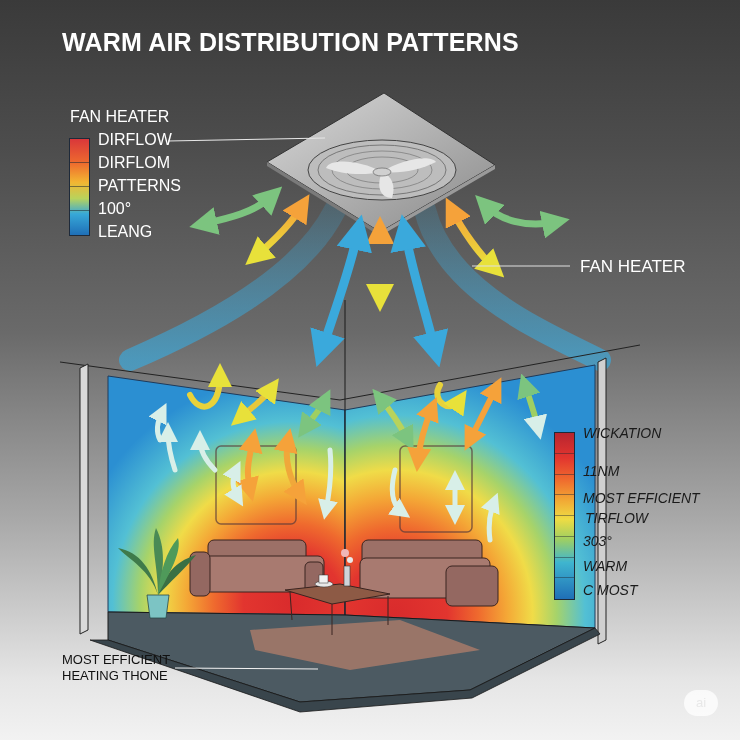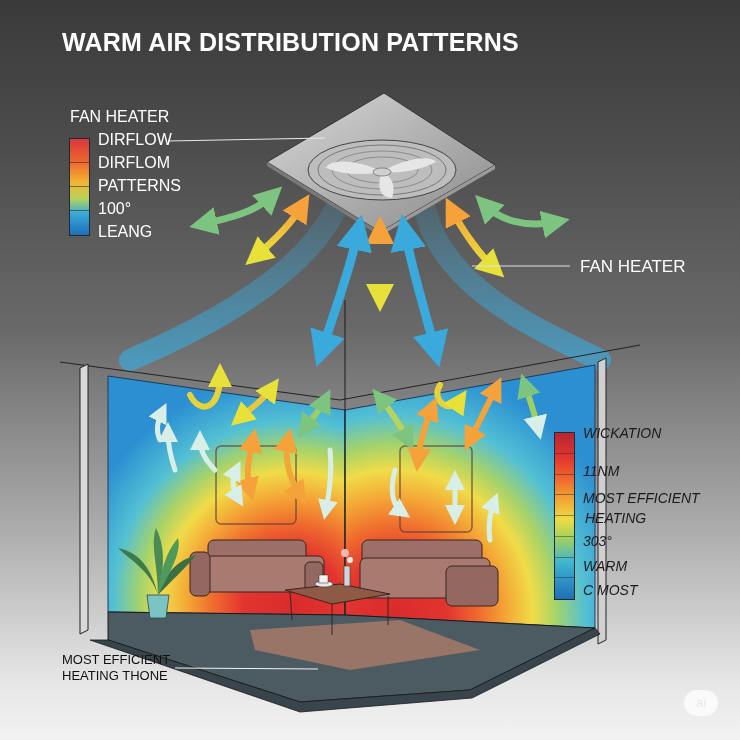--- a/index.html
+++ b/index.html
@@ -221,21 +221,21 @@
   <div class="seg"></div>
   <div class="seg"></div>
   <div class="seg"></div>
   <div class="seg"></div>
   <div class="seg"></div>
   <div class="seg" style="border-bottom:none"></div>
 </div>
 <div class="abs legend-label-r" style="top:425px">WICKATION</div>
 <div class="abs legend-label-r" style="top:463px">11NM</div>
 <div class="abs legend-label-r" style="top:490px">MOST EFFICIENT</div>
-<div class="abs legend-label-r" style="top:510px; left:585px">HEATING</div>
+<div class="abs legend-label-r" style="top:510px; left:585px">TIRFLOW</div>
 <div class="abs legend-label-r" style="top:533px">303°</div>
 <div class="abs legend-label-r" style="top:558px">WARM</div>
 <div class="abs legend-label-r" style="top:582px">C MOST</div>
 
 <div class="abs zones-label">
   <div>MOST EFFICIENT</div>
   <div>HEATING THONE</div>
 </div>
 
 <div class="abs badge">ai</div>

